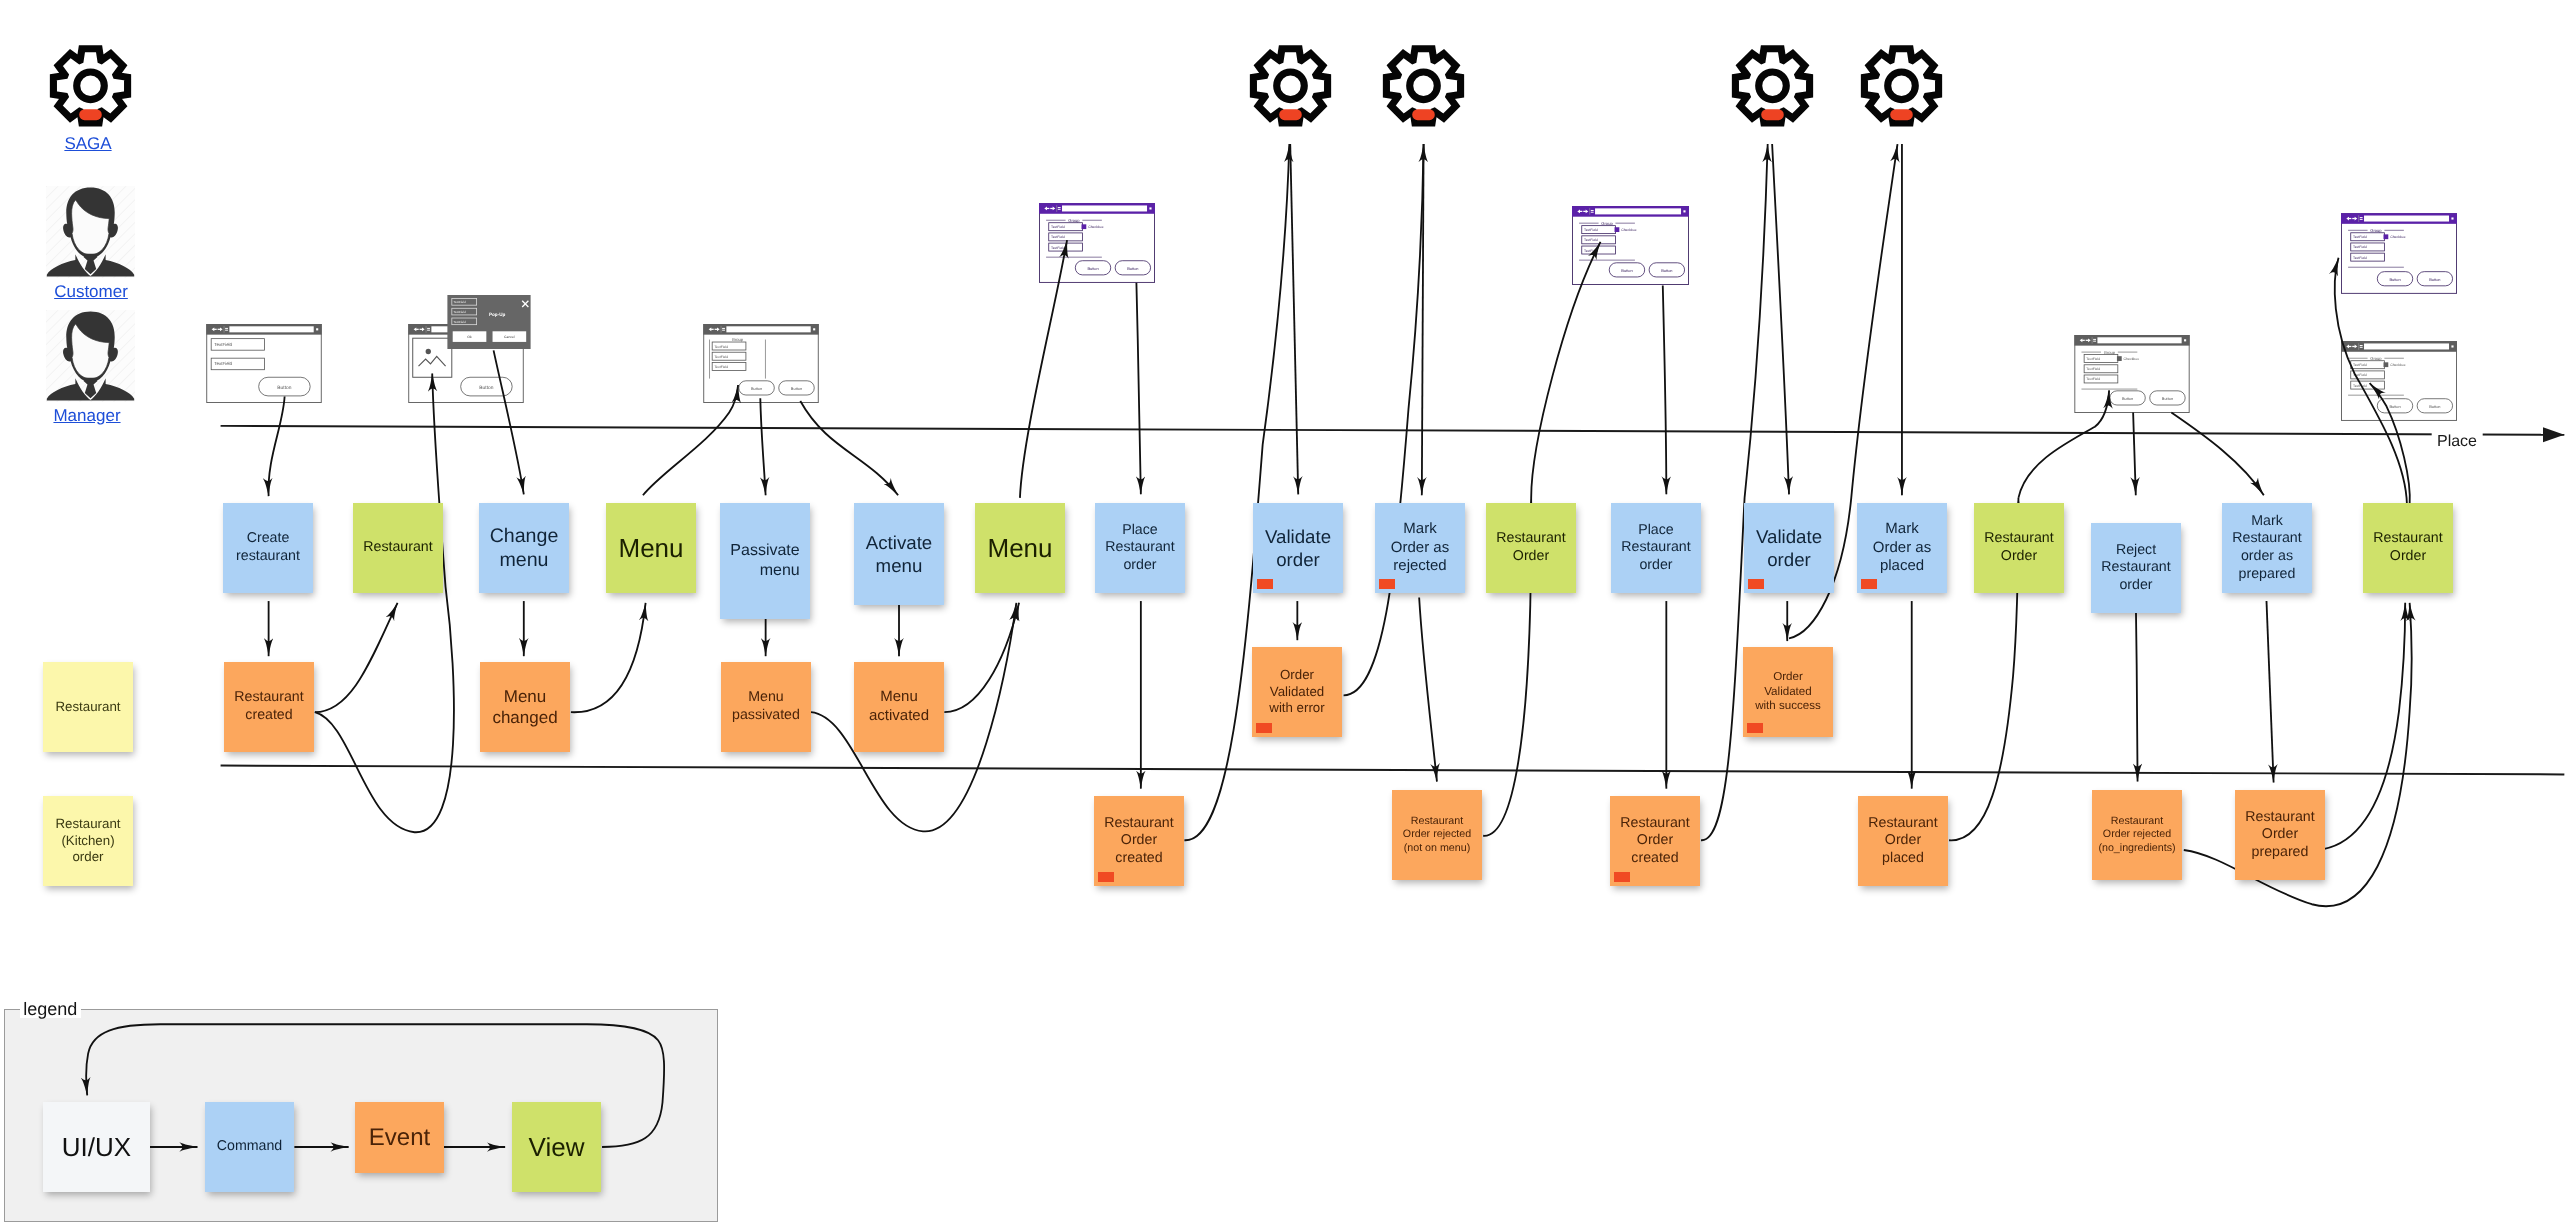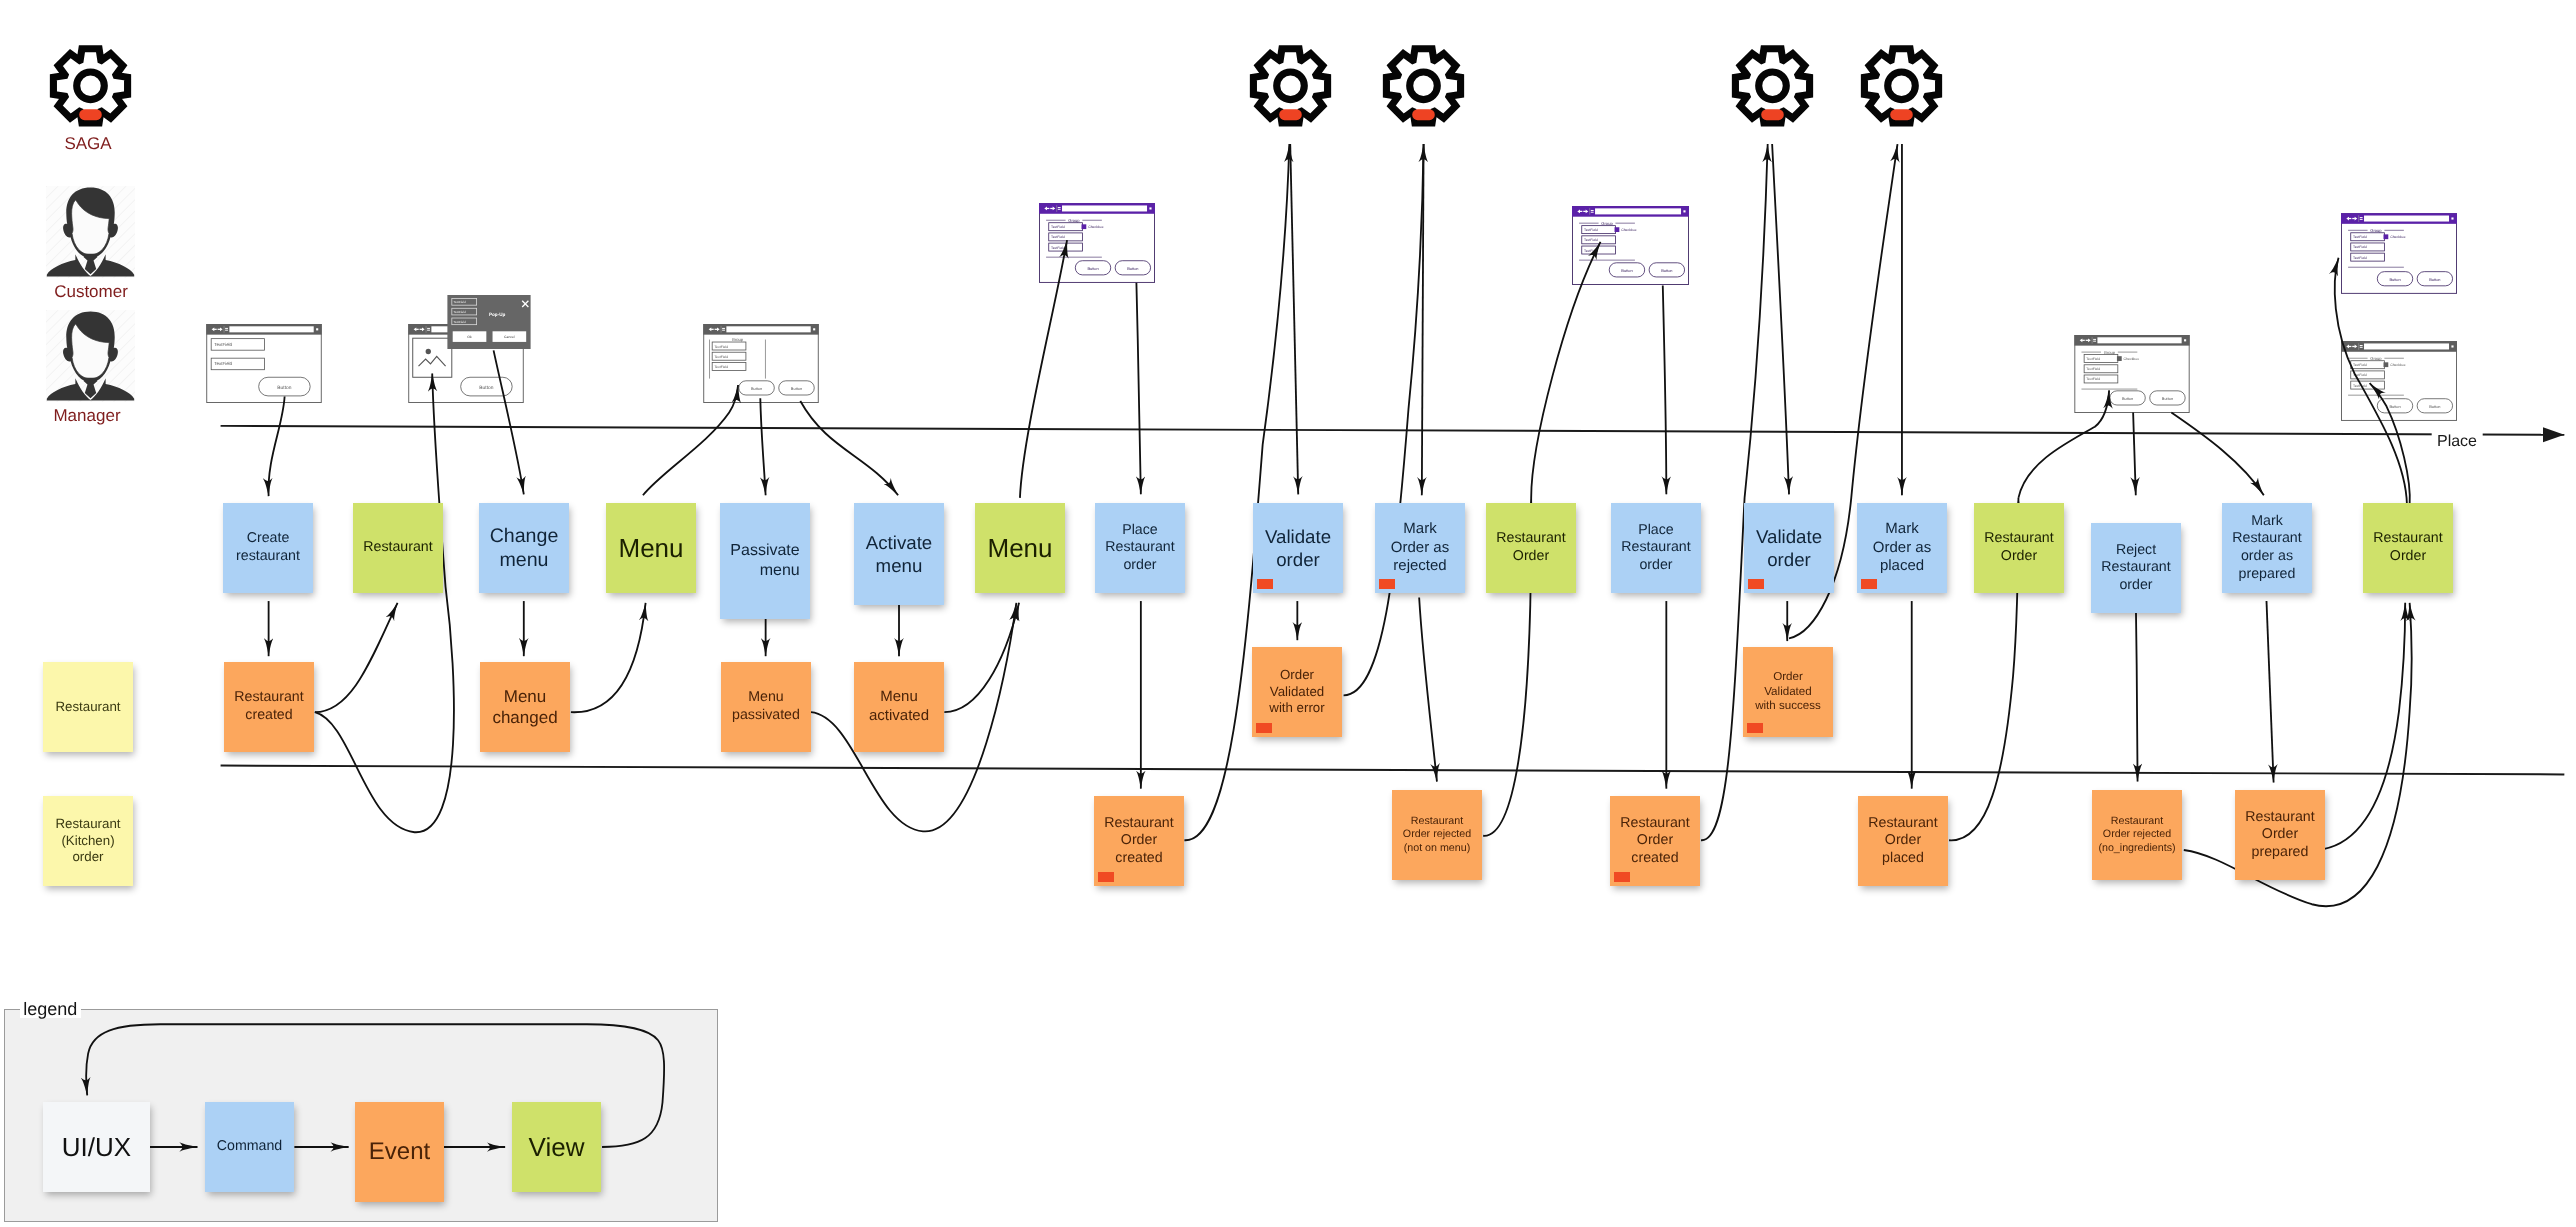--- a/index.html
+++ b/index.html
@@ -11,22 +11,22 @@
             pointer-events:none;overflow:visible;z-index:3;}
   .note{position:absolute;z-index:6;box-sizing:border-box;display:flex;align-items:center;
         justify-content:center;text-align:center;line-height:1.24;white-space:pre-line;
         box-shadow:1.8px 3.6px 7.1px -0.9px rgba(0,0,0,0.30);}
   .k-command{background:#ACD1F5;color:#102438;}
   .k-view{background:#CFE16A;color:#1b2000;}
   .k-event{background:#FCA75D;color:#4a2308;}
   .k-aggregate{background:#FCF7AB;color:#3a3a12;}
   .k-uiux{background:#F4F6F8;color:#111;}
   .badge{position:absolute;left:4.4px;bottom:4.4px;width:16px;height:9.8px;background:#F04A23;}
-  .actor-label{position:absolute;z-index:7;text-align:center;color:#7f1d1d;white-space:nowrap;
-               transform:translateX(-50%);}
+  .actor-label{position:absolute;z-index:7;text-align:center;color:#1d4ed8;white-space:nowrap;
+               transform:translateX(-50%);text-decoration:underline;}
   .legendbox{position:absolute;box-sizing:border-box;background:#F0F0F0;
              border:1.8px solid #9b9b9b;z-index:1;}
   .legendtitle{position:absolute;z-index:7;background:#fff;padding:0 3.6px;color:#151515;}
   .tl-label{position:absolute;z-index:7;background:#fff;color:#1a1a1a;padding:0 5.3px;white-space:nowrap;}
   .iconbox{position:absolute;z-index:6;}
   .iconbox svg.ico{width:100%;height:100%;display:block;}
   svg.wfsvg{position:absolute;overflow:visible;z-index:2;}
 </style>
 </head>
 <body>
@@ -465,17 +465,17 @@
       <text x="47" y="24" font-size="5.2" font-weight="bold" fill="#ffffff" font-family="Liberation Sans,sans-serif">Pop-Up</text>
       <path d="M84.5 6.5 L91.5 13.5 M91.5 6.5 L84.5 13.5" stroke="#ffffff" stroke-width="1.5" fill="none"></path>
       <rect x="6" y="41" width="38" height="12" fill="#ffffff"></rect>
       <text x="25" y="48.6" font-size="3.8" text-anchor="middle" fill="#444" font-family="Liberation Sans,sans-serif">Ok</text>
       <rect x="51" y="41" width="38" height="12" fill="#ffffff"></rect>
       <text x="70" y="48.6" font-size="3.8" text-anchor="middle" fill="#444" font-family="Liberation Sans,sans-serif">Cancel</text>
     </svg>
 <div class="tl-label" style="left:2457px;top:442px;font-size:16px;transform:translate(-50%,-50%);">Place</div>
 <div class="note k-uiux" style="left:43px;top:1102px;width:107px;height:90px;font-size:26px;"><span>UI/UX</span></div>
 <div class="note k-command" style="left:205px;top:1102px;width:89px;height:90px;font-size:14.2px;"><span>Command</span></div>
-<div class="note k-event" style="left:355px;top:1102px;width:89px;height:100px;font-size:24px;"><span>Event</span></div>
+<div class="note k-event" style="left:355px;top:1102px;width:89px;height:71px;font-size:24px;"><span>Event</span></div>
 <div class="note k-view" style="left:512px;top:1102px;width:89px;height:90px;font-size:26px;"><span>View</span></div>
 <div class="legendtitle" style="left:19.6px;top:1000px;font-size:18px;line-height:1;">legend</div>
 </div>
 
 
 </body></html>

